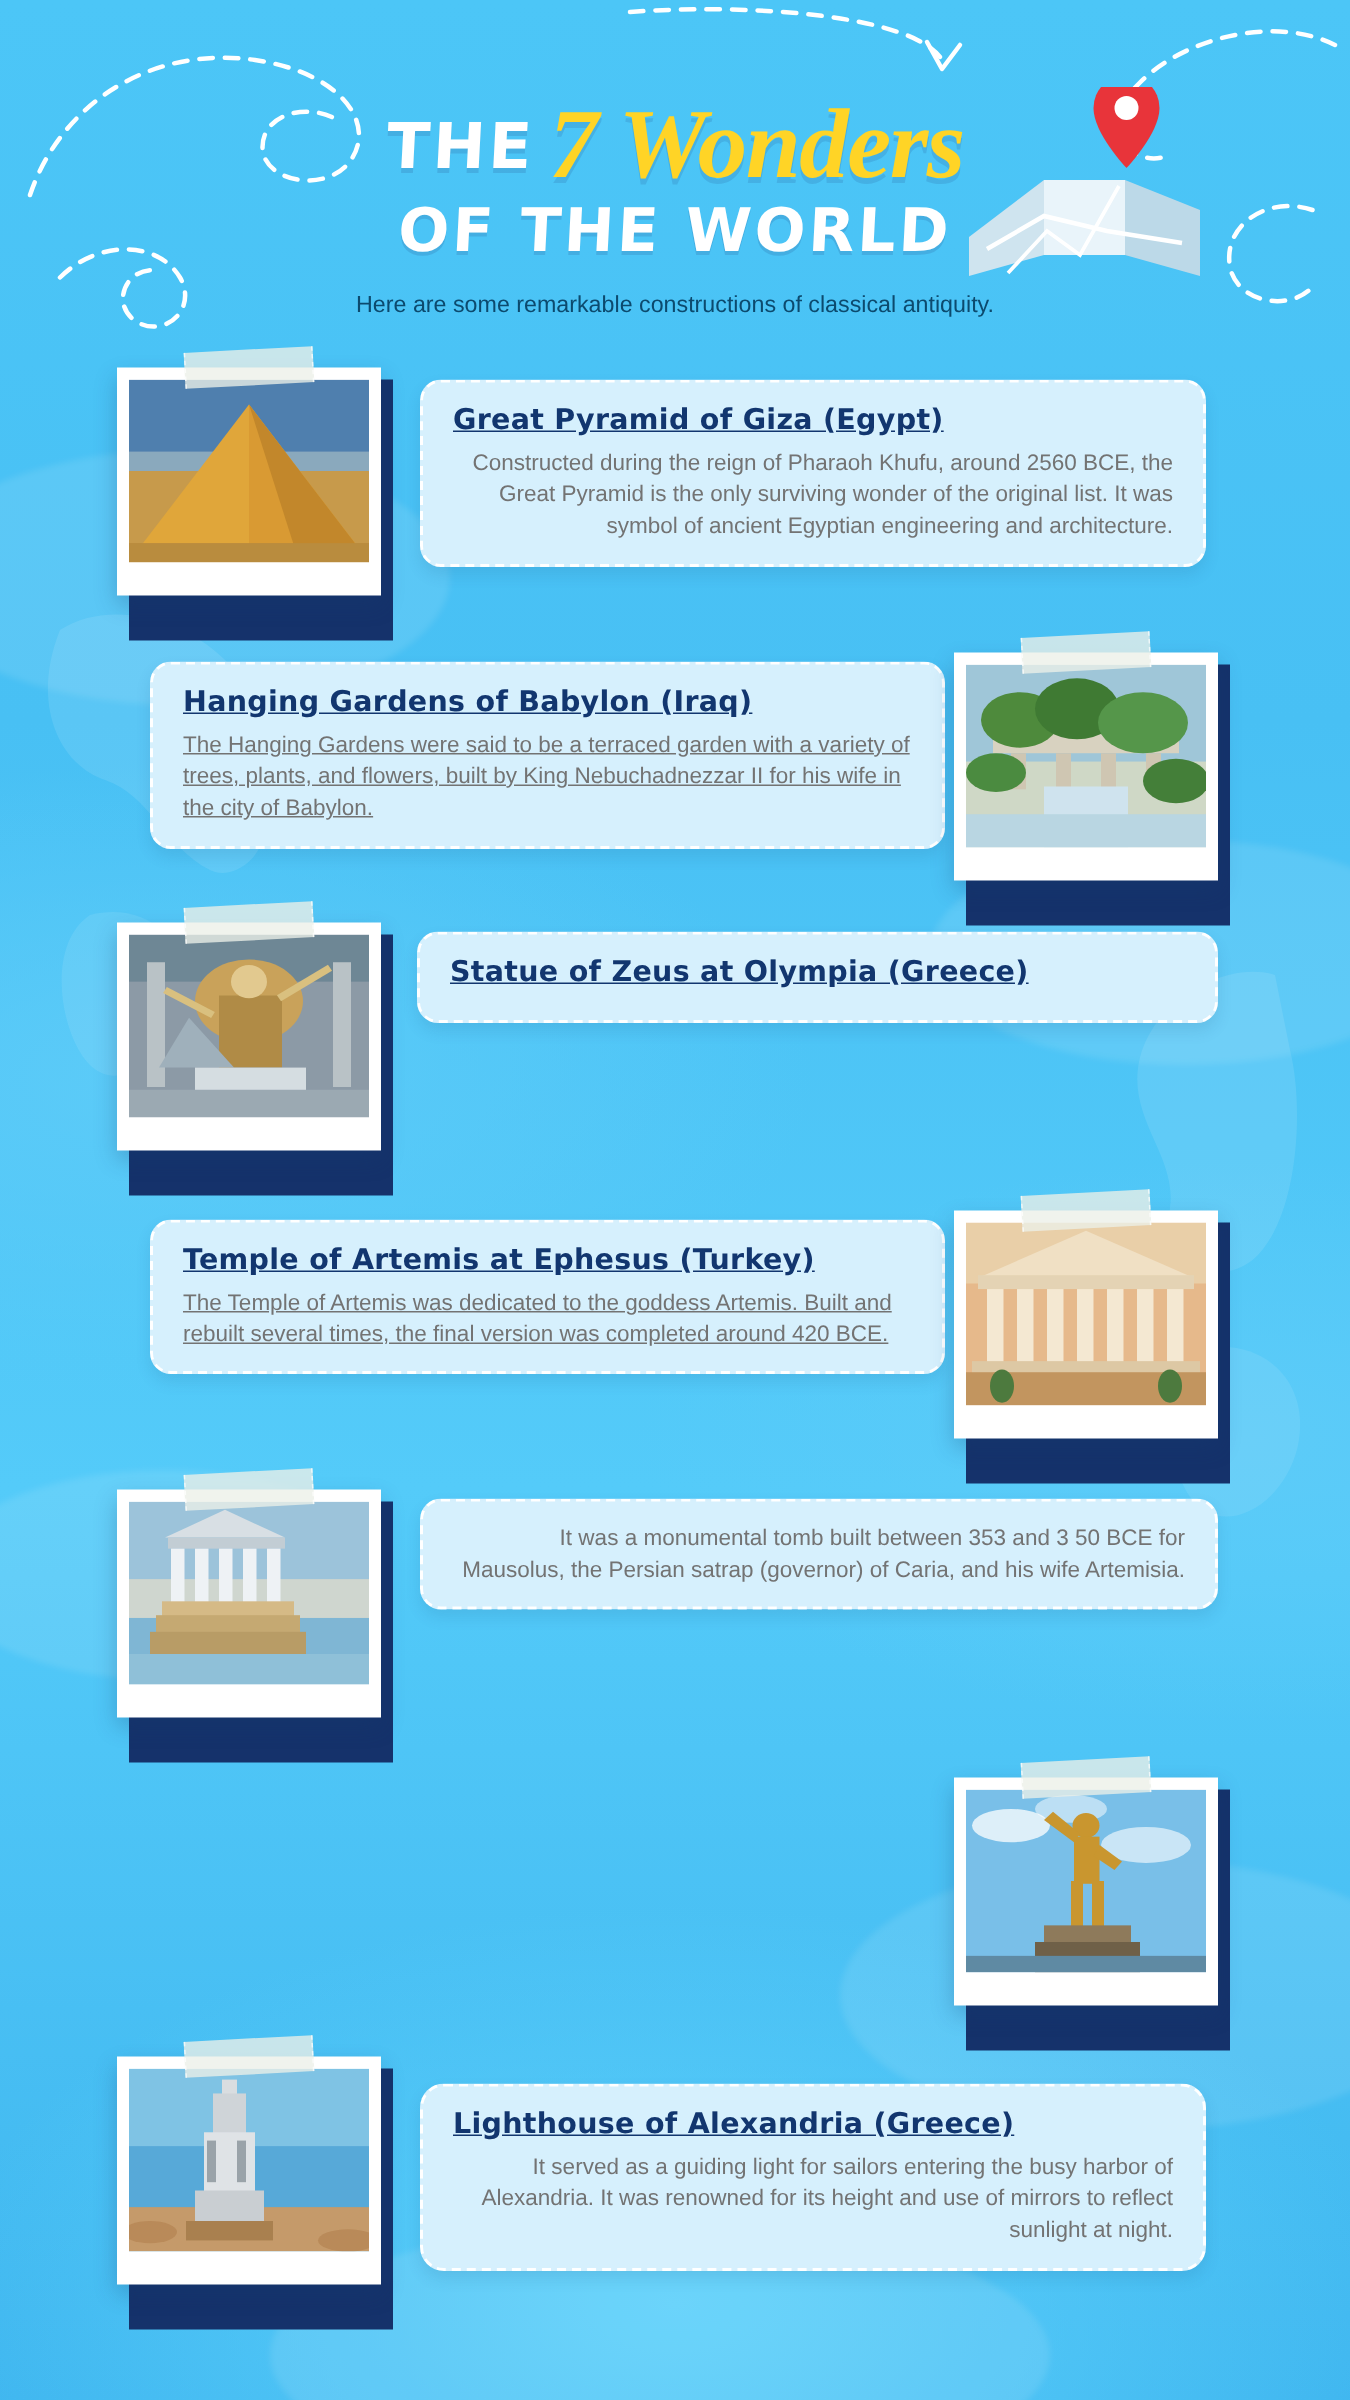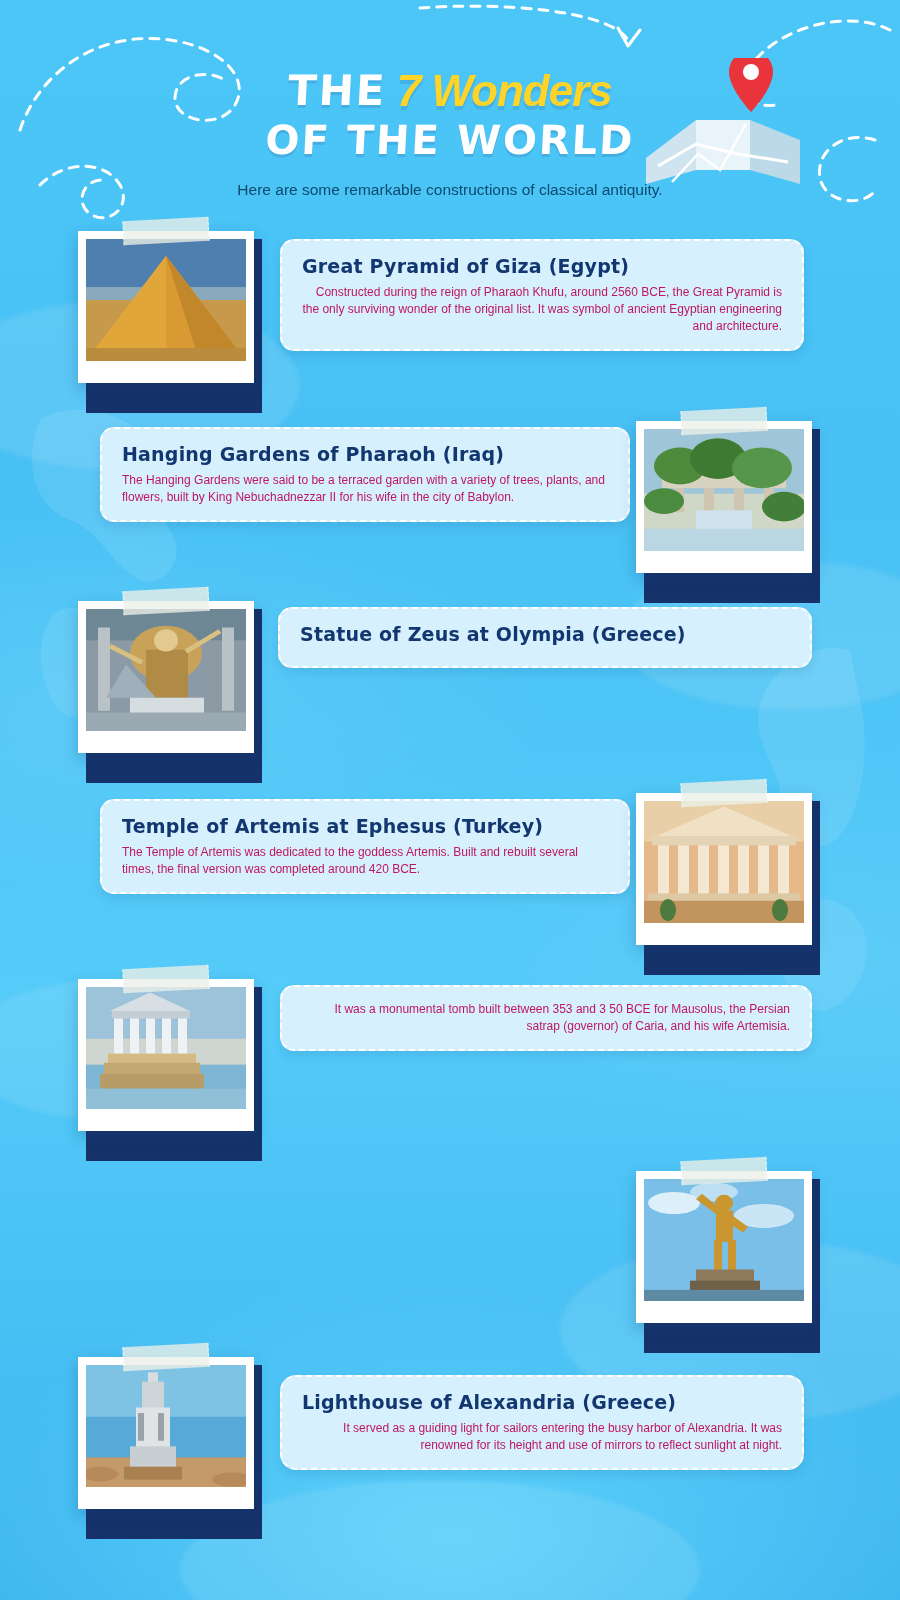--- a/index.html
+++ b/index.html
@@ -55,24 +55,24 @@
   .title-the {
     font-family: "DejaVu Sans", sans-serif;
     font-weight: 900;
     font-size: 42px;
     letter-spacing: 2px;
     color: #ffffff;
     text-shadow: 0 3px 0 rgba(40,90,150,0.20);
     transform: skewX(-3deg);
   }
   .title-seven {
-    font-family: Liberation Sans, sans-serif;
+    font-family: Liberation Serif, serif;
     font-style: italic;
     font-weight: 700;
-    font-size: 44px;
+    font-size: 66px;
     color: #ffd426;
     line-height: 0.95;
     text-shadow: 0 4px 0 rgba(40,90,150,0.18);
     letter-spacing: -1px;
     text-align: center;
   }
   .title-world {
     font-family: "DejaVu Sans", sans-serif;
     font-weight: 900;
     font-size: 40px;
@@ -119,26 +119,26 @@
   }
   .card h2 {
     font-family: "DejaVu Sans", sans-serif;
     font-weight: 900;
     font-size: 19px;
     color: #12366f;
     letter-spacing: 0.2px;
     margin-bottom: 7px;
   }
   .card p {
-    font-size: 12px;
+    font-size: 15px;
     line-height: 1.42;
-    color: #be185d;
+    color: #737373;
   }
   .txt-right { text-align: right; }
-  .txt-left  { text-align: left; }
+  .txt-left  { text-align: left; text-decoration: underline; }
 
   
   .photo {
     position: absolute;
     background: #ffffff;
     padding: 8px 8px 22px 8px;
     box-shadow: 0 6px 14px rgba(20,60,110,0.28);
     z-index: 5;
   }
   .photo .inner {
@@ -238,21 +238,21 @@
           <polygon points="80,18 110,120 80,120" fill="#d99a33"></polygon>
           <rect y="118" width="160" height="14" fill="#b98c3e"></rect>
         </svg>
       </div>
     </div>
   </div>
 
   <div class="entry" style="height:186px;">
     <div class="shadowbox" style="left:644px; top:22px; width:176px; height:174px;"></div>
     <div class="card" style="left:100px; right:270px; top:20px;">
-      <h2 class="txt-left">Hanging Gardens of Pharaoh (Iraq)</h2>
+      <h2 class="txt-left">Hanging Gardens of Babylon (Iraq)</h2>
       <p class="txt-left">The Hanging Gardens were said to be a terraced garden with a variety of trees, plants, and flowers, built by King Nebuchadnezzar II for his wife in the city of Babylon.</p>
     </div>
     <div class="photo" style="left:636px; top:14px; width:176px; height:152px;">
       <div class="tape"></div>
       <div class="inner">
         <svg viewBox="0 0 160 132" width="100%" height="100%" preserveAspectRatio="none">
           <rect width="160" height="132" fill="#9fc6d8"></rect>
           <rect y="70" width="160" height="62" fill="#cfd8c6"></rect>
           <rect x="18" y="46" width="124" height="18" fill="#d8d2c0"></rect>
           <rect x="30" y="64" width="10" height="26" fill="#cfc6b2"></rect>

